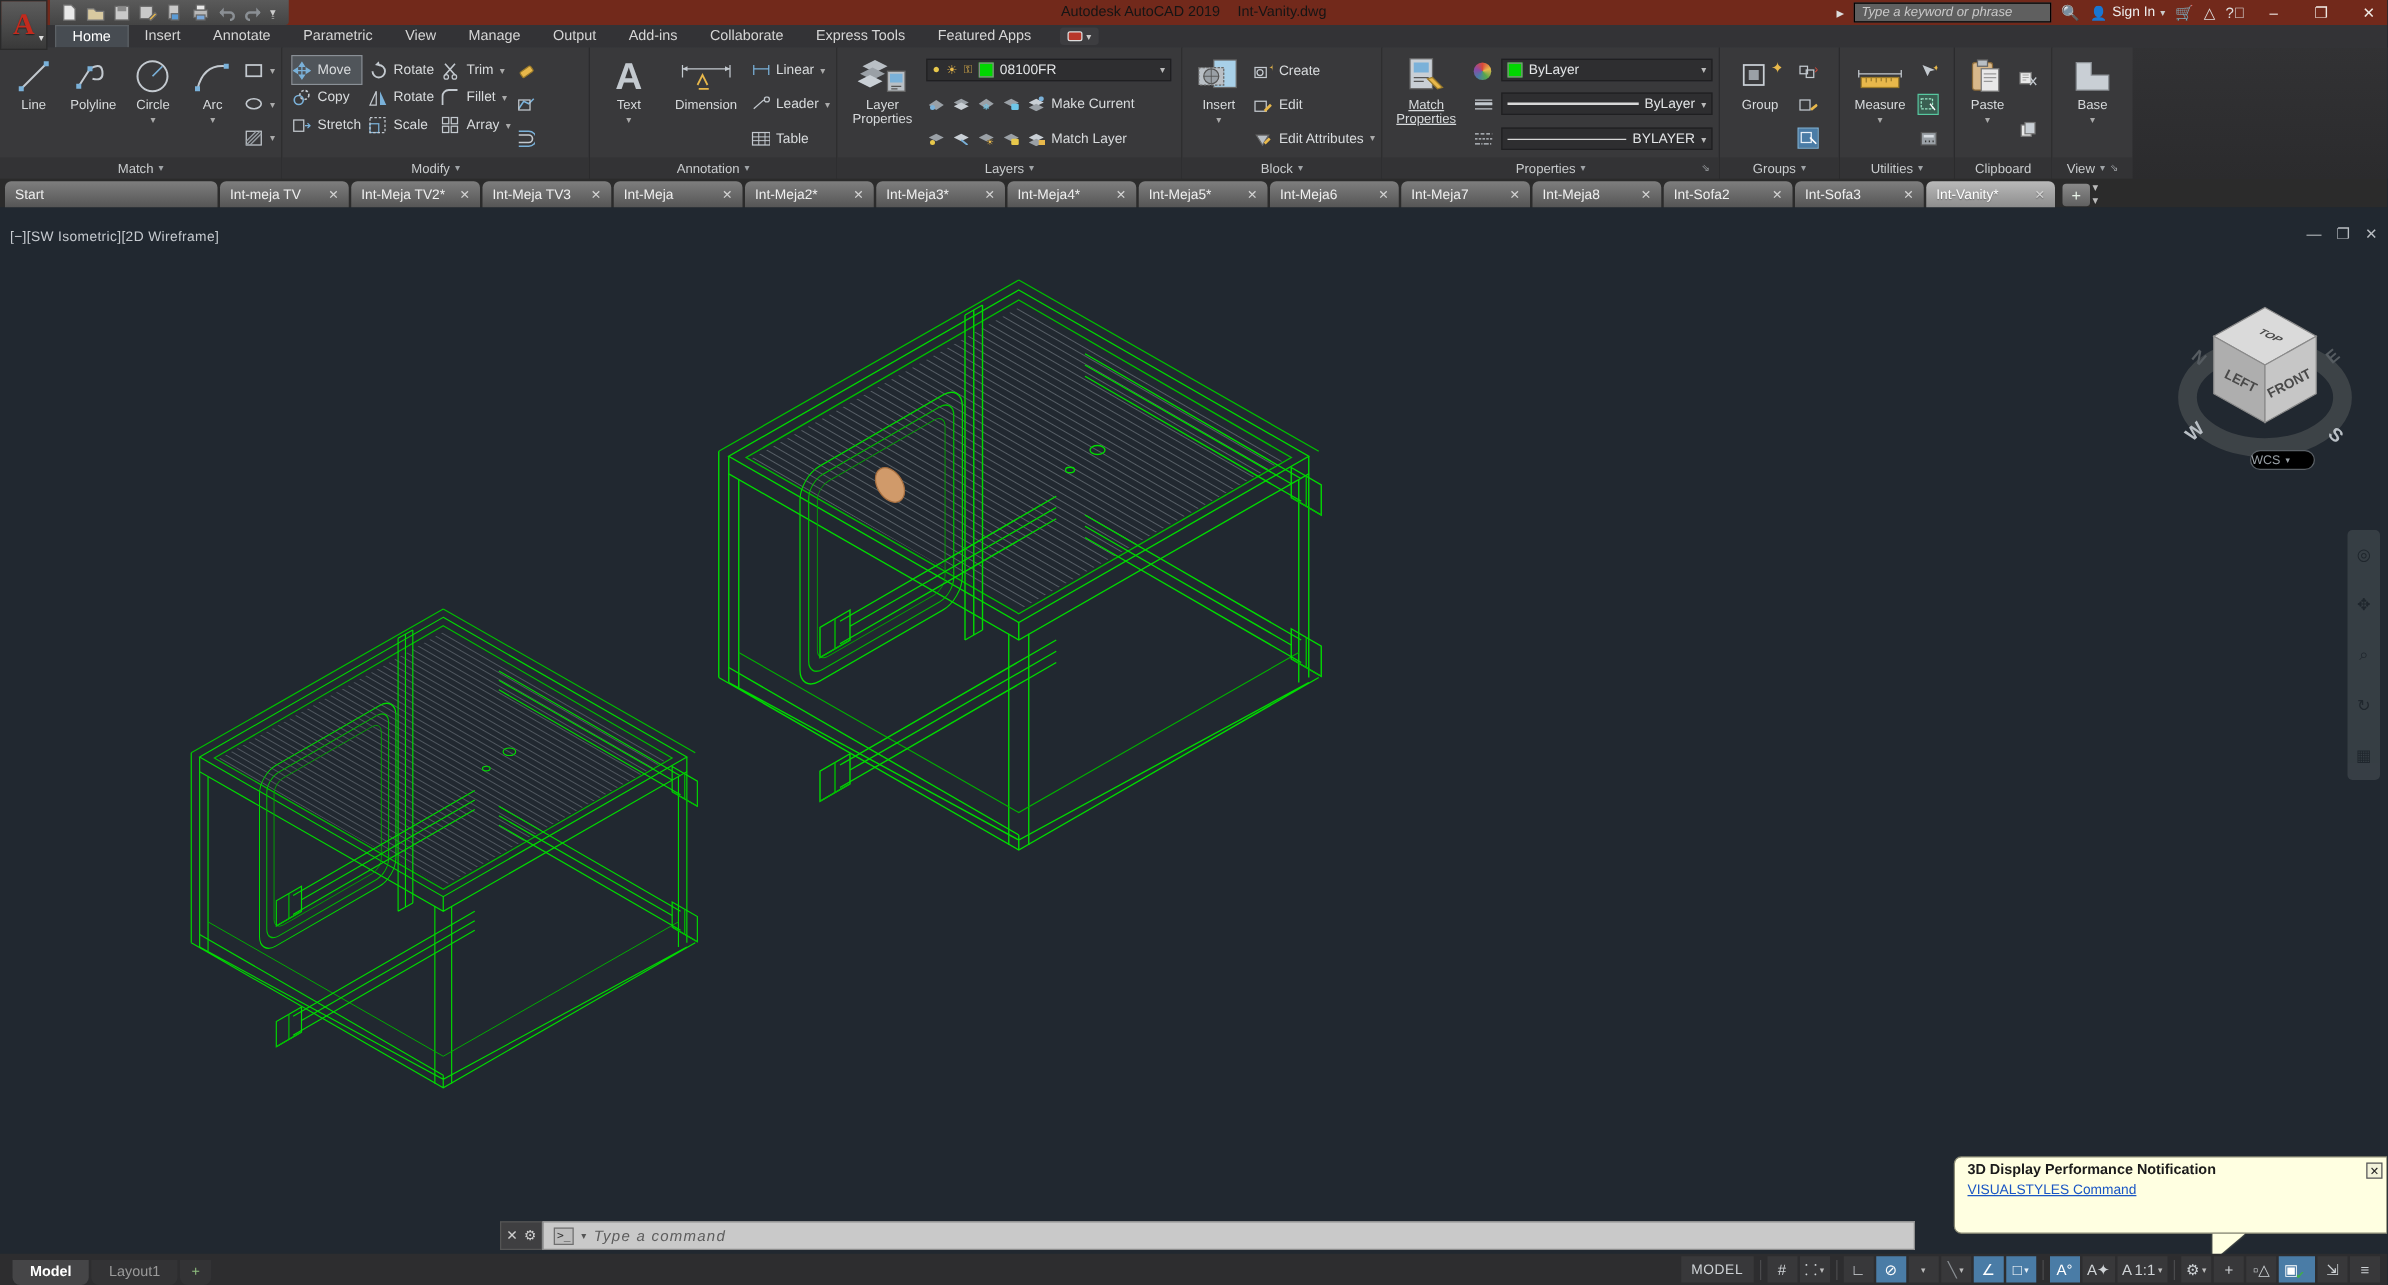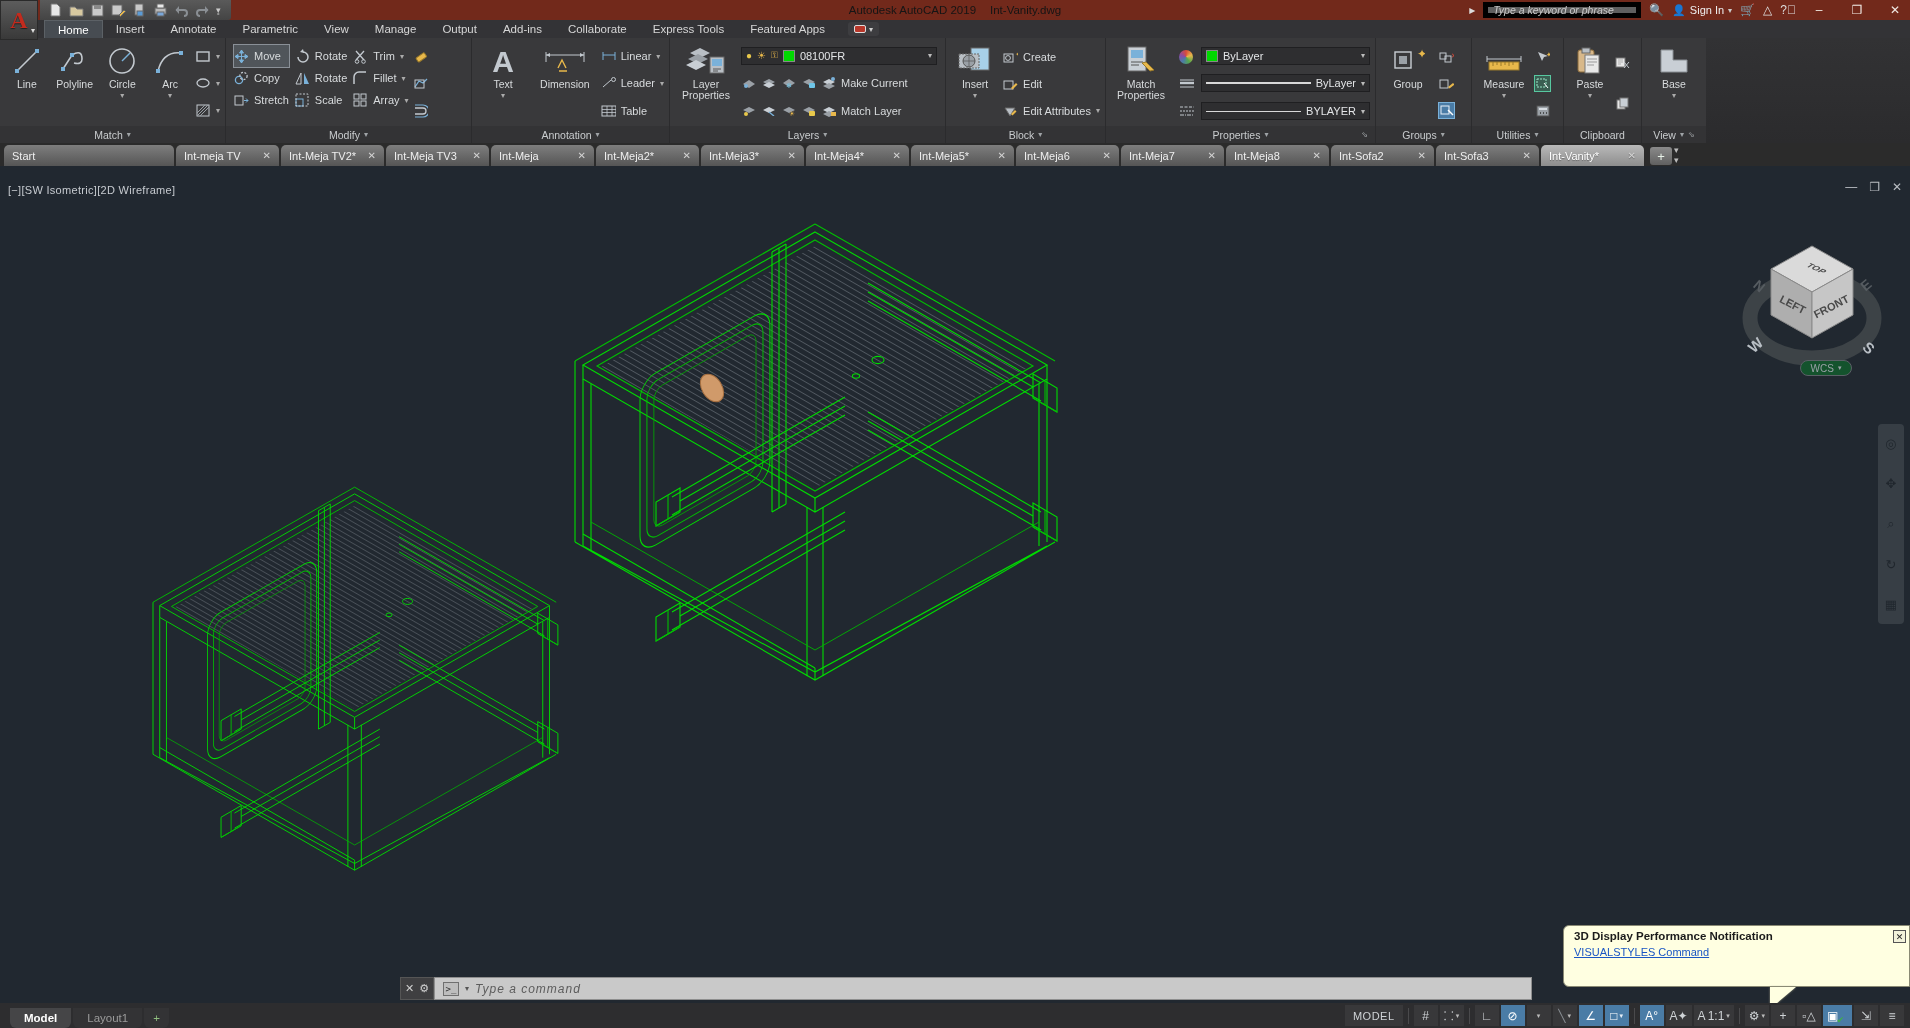--- a/index.html
+++ b/index.html
@@ -14,21 +14,21 @@
     border:1px solid #2a2a2a; z-index:60; display:flex; align-items:center; justify-content:center; }
   #app-logo .a { font-size:24px; font-weight:bold; color:#c22b1e; text-shadow:0 1px 1px #00000088; font-family:"Liberation Serif",serif; }
   #app-logo .dd { color:#ddd; font-size:8px; position:absolute; right:2px; bottom:4px; }
   #qat { position:absolute; left:40px; top:0; height:20px; display:flex; align-items:center; gap:6px;
     background:linear-gradient(#5a5a5a,#444); padding:0 10px 0 8px; border-radius:0 0 3px 0; }
   .qat-ic { width:15px; height:14px; display:inline-block; position:relative; }
   .qat-ic svg { display:block; }
   #title-text { position:absolute; left:0; right:0; top:0; height:20px; display:flex; align-items:center; justify-content:center;
     gap:14px; pointer-events:none; color:#151515; font-size:11.5px; }
   #title-right { position:absolute; right:0; top:0; height:20px; display:flex; align-items:center; gap:8px; }
-  #search-box { width:158px; height:16px; background:#5f5f5f; border:5px solid #000000; color:#c9c9c9;
+  #search-box { width:158px; height:16px; background:#5f5f5f; border:1px solid #000000; color:#c9c9c9;
     font-style:italic; font-size:10.5px; padding:0 5px; display:flex; align-items:center; }
   .tb-ic { color:#ddd; font-size:12px; line-height:20px; }
   #signin { color:#eee; font-size:11px; display:flex; gap:4px; align-items:center; }
   .win-btn { width:30px; height:20px; display:flex; align-items:center; justify-content:center; color:#f0e9e4; font-size:12px; }
 
   
   #menubar { position:absolute; left:0; top:20px; width:1910px; height:18px; background:#333336; display:flex;
     align-items:stretch; padding-left:44px; font-size:11.5px; color:#d6d6d6; }
   .mtab { padding:4px 13px; display:flex; align-items:center; }
   .mtab.active { background:#474c52; color:#fff; border:1px solid #5c6166; border-bottom:none; }
@@ -70,22 +70,22 @@
     display:flex; align-items:center; justify-content:center; font-size:13px; margin:0 2px 1px 4px; }
   #ftab-more { color:#bbb; font-size:9px; align-self:center; }
 
   
   #canvas { position:absolute; left:0; top:166px; width:1910px; height:837px; background:#212830; overflow:hidden; }
   #vp-label { position:absolute; left:8px; top:18px; color:#c7cbd0; font-size:11px; letter-spacing:.3px; }
   #vp-controls { position:absolute; right:8px; top:14px; color:#b9bdc2; font-size:12px; display:flex; gap:12px; }
 
   
   #viewcube { position:absolute; right:18px; top:40px; width:160px; height:200px; }
-  #wcs-pill { position:absolute; right:58px; top:194px; width:52px; height:16px; background:#14532d; border:1px solid #5a6066;
-    border-radius:8px; color:#9aa1a7; font-size:10px; display:flex; align-items:center; justify-content:center; gap:4px; }
+  #wcs-pill { position:absolute; right:58px; top:194px; width:52px; height:16px; background:#000000; border:1px solid #5a6066;
+    border-radius:8px; color:#9aa1a7; font-size:10px; display:flex; align-items:center; justify-content:flex-start; gap:4px; }
 
   
   #navbar { position:absolute; right:6px; top:258px; width:26px; height:200px; background:#4a5157; opacity:.55; border-radius:4px;
     display:flex; flex-direction:column; align-items:center; justify-content:space-around; color:#20262c; font-size:13px; }
 
   
   #cmdbar { position:absolute; left:400px; top:811px; width:1132px; height:23px; display:flex; }
   #cmd-grip { width:34px; background:#3f3f41; display:flex; align-items:center; gap:5px; color:#cfcfcf; font-size:11px; padding-left:4px; border:1px solid #555; }
   #cmd-input { flex:1; background:#c9c9c9; border:1px solid #8e8e8e; display:flex; align-items:center; gap:6px; padding:0 8px; }
   #cmd-prompt { width:16px; height:14px; border:1px solid #6f6f6f; background:#bdbdbd; color:#333; font-size:9px;
@@ -624,21 +624,21 @@
         </div>
       </div>
       <div class="panel-label">
           <span>Block</span>
           <span class="car">▾</span>
         </div>
     </div>
 
     <div class="panel" style="width:270px;">
       <div class="panel-body">
-        <div class="bigbtn" style="width:60px;">
+        <div class="bigbtn" style="width:60px;text-decoration:underline;">
           <span class="ic">
               <svg width="34" height="32">
                 <rect x="4" y="2" width="18" height="24" fill="#c9cfd5" stroke="#666"></rect>
                 <rect x="7" y="5" width="12" height="8" fill="#7ab1d9"></rect>
                 <path d="M7 17h12M7 20h8" stroke="#555"></path>
                 <path d="M18 18l8 8 4-1-8-8z" fill="#e8b84b" stroke="#9a7a2a"></path>
               </svg>
             </span>
           <span>Match Properties</span>
         </div>

